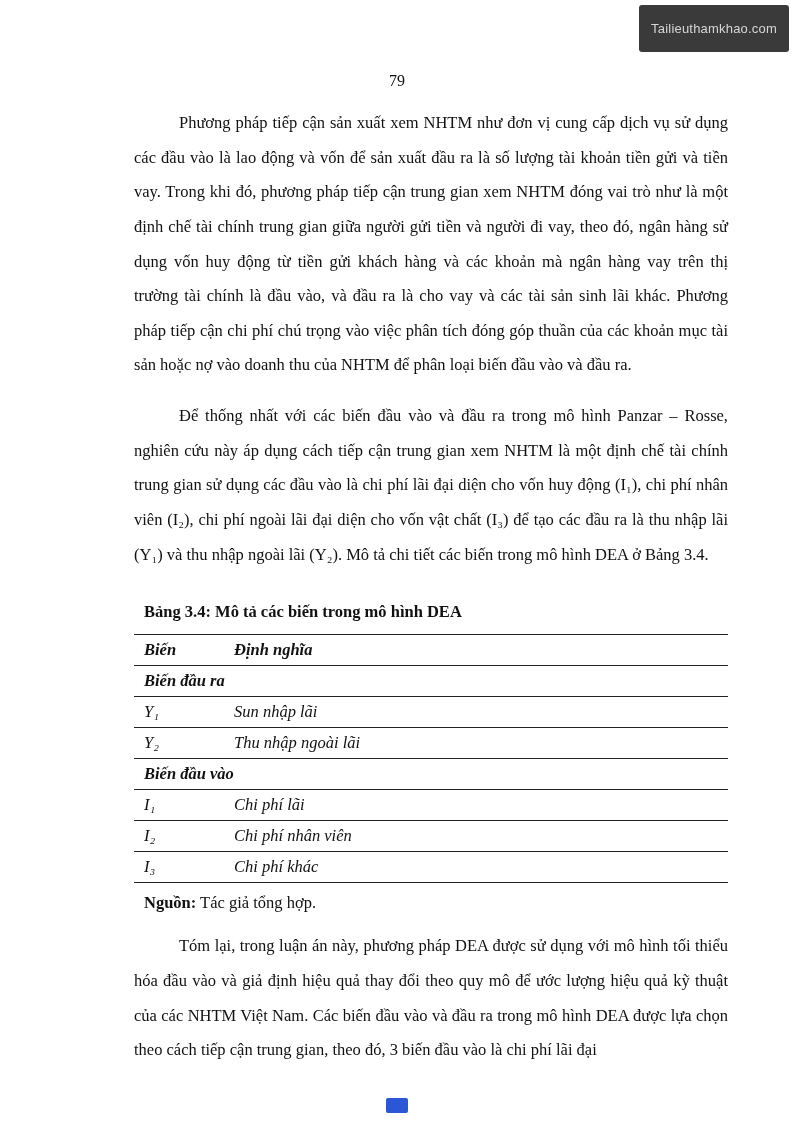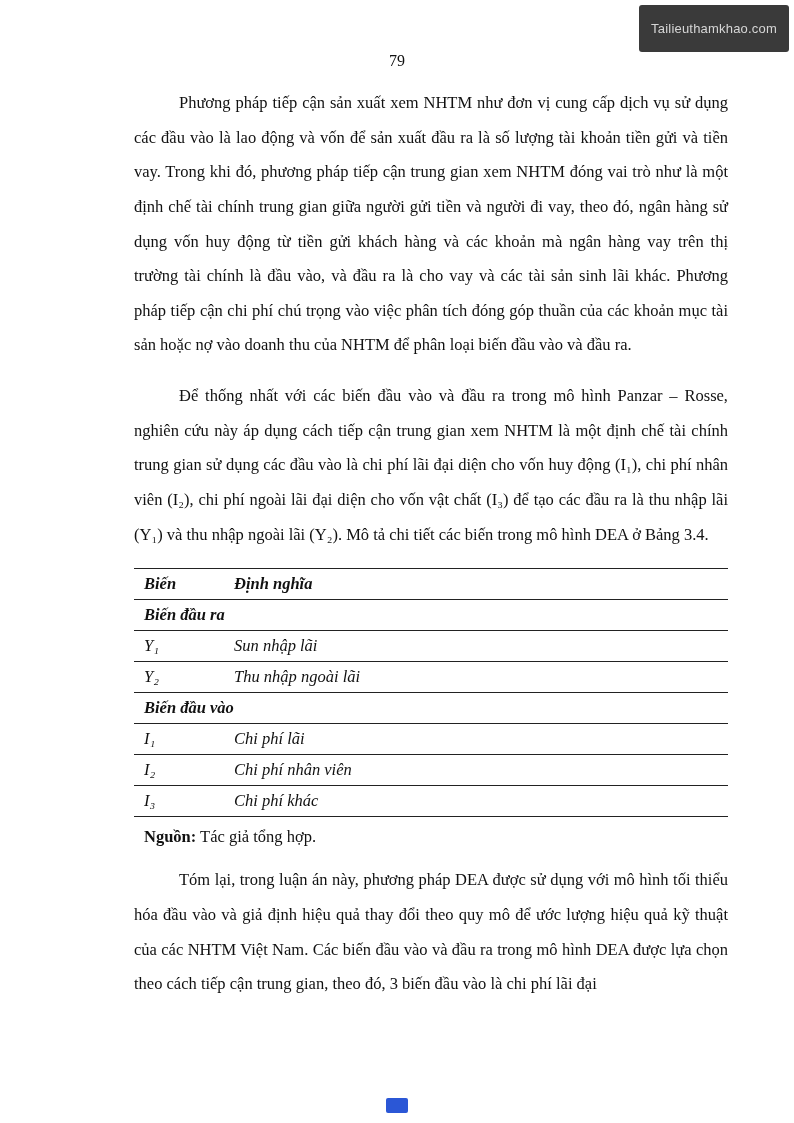--- a/index.html
+++ b/index.html
@@ -21,21 +21,21 @@
     right: 5px;
     background: #3a3a3a;
     color: #d6d6d6;
     font-family: "Liberation Sans", sans-serif;
     font-size: 13px;
     padding: 16px 12px;
     border-radius: 3px;
     letter-spacing: 0.2px;
   }
   .page-number {
-    padding-top: 52px;
+    padding-top: 72px;
     text-align: center;
     font-size: 16px;
   }
   .content {
     margin: 0 66px 0 134px;
   }
   .body-para {
     font-size: 16.5px;
     line-height: 2.1;
     text-align: justify;
@@ -97,20 +97,21 @@
 <div class="watermark">Tailieuthamkhao.com</div>
 
 <div class="page-number">79</div>
 
 <div class="content">
 
   <p class="body-para">Phương pháp tiếp cận sản xuất xem NHTM như đơn vị cung cấp dịch vụ sử dụng các đầu vào là lao động và vốn để sản xuất đầu ra là số lượng tài khoản tiền gửi và tiền vay. Trong khi đó, phương pháp tiếp cận trung gian xem NHTM đóng vai trò như là một định chế tài chính trung gian giữa người gửi tiền và người đi vay, theo đó, ngân hàng sử dụng vốn huy động từ tiền gửi khách hàng và các khoản mà ngân hàng vay trên thị trường tài chính là đầu vào, và đầu ra là cho vay và các tài sản sinh lãi khác. Phương pháp tiếp cận chi phí chú trọng vào việc phân tích đóng góp thuần của các khoản mục tài sản hoặc nợ vào doanh thu của NHTM để phân loại biến đầu vào và đầu ra.</p>
 
   <p class="body-para">Để thống nhất với các biến đầu vào và đầu ra trong mô hình Panzar – Rosse, nghiên cứu này áp dụng cách tiếp cận trung gian xem NHTM là một định chế tài chính trung gian sử dụng các đầu vào là chi phí lãi đại diện cho vốn huy động (I₁), chi phí nhân viên (I₂), chi phí ngoài lãi đại diện cho vốn vật chất (I₃) để tạo các đầu ra là thu nhập lãi (Y₁) và thu nhập ngoài lãi (Y₂). Mô tả chi tiết các biến trong mô hình DEA ở Bảng 3.4.</p>
 
+  <div class="table-title">Bảng 3.4: Mô tả các biến trong mô hình DEA</div>
 
   <table class="variables">
     <colgroup>
       <col class="col-var">
       <col>
     </colgroup>
     <thead>
       <tr>
         <th>Biến</th>
         <th>Định nghĩa</th>

